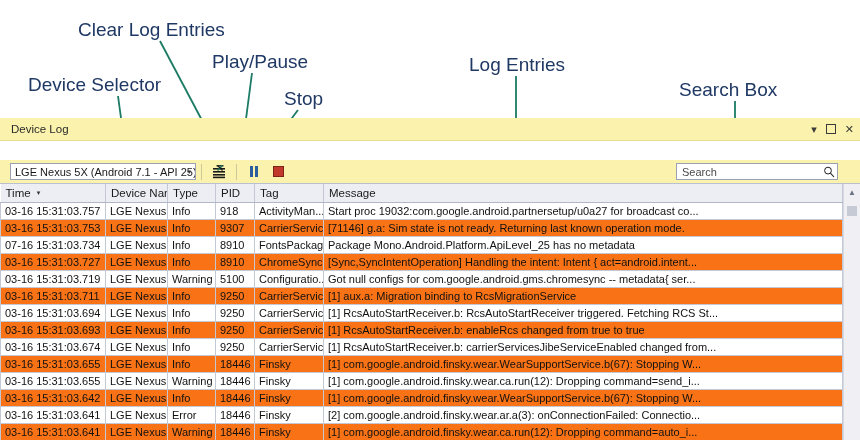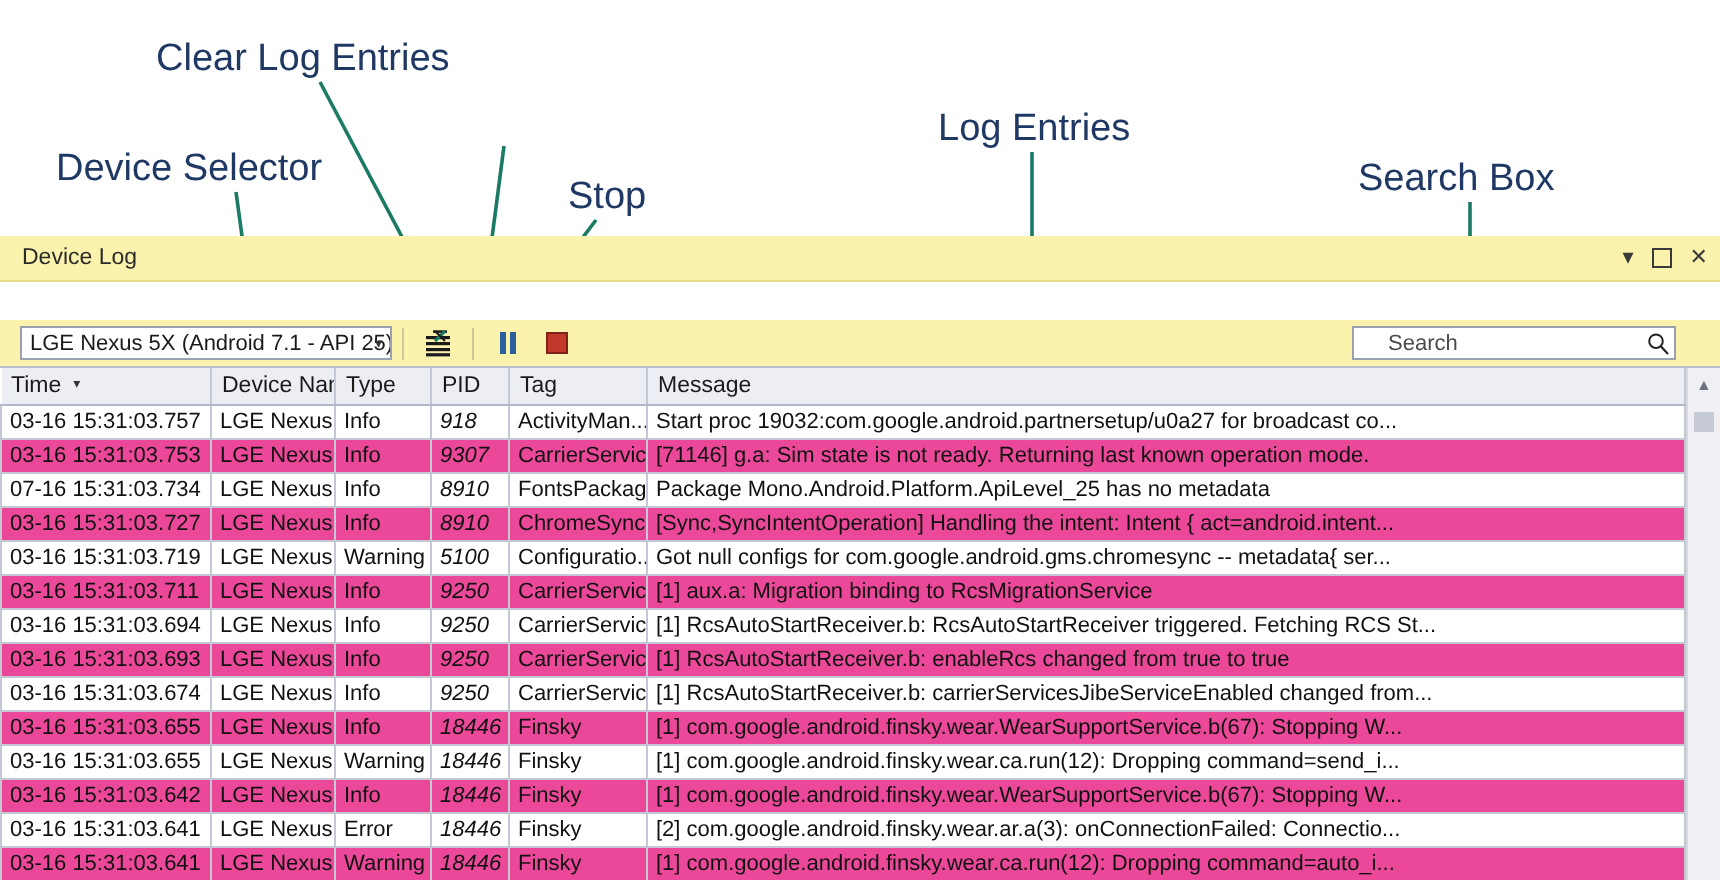--- a/index.html
+++ b/index.html
@@ -93,21 +93,21 @@
     position:absolute;right:22px;top:3px;
     width:162px;height:17px;
     background:#ffffff;border:1px solid #9aa2b1;
     display:flex;align-items:center;
     box-sizing:border-box;
   }
   #search-input{
     border:0;outline:0;flex:1;height:100%;
     font-family:"Liberation Sans", sans-serif;
     font-size:11px;color:#1a1a1a;
-    padding-left:17px;background:transparent;
+    padding-left:5px;background:transparent;
     min-width:0;
   }
   #search-input::placeholder{color:#4a4a4a;opacity:1;}
   #search-icon{width:16px;display:flex;align-items:center;justify-content:center;}
 
   
   #grid{position:relative;height:277px;overflow:hidden;display:flex;}
   #grid-main{flex:1;min-width:0;}
   table.log{
     width:100%;border-collapse:collapse;table-layout:fixed;
@@ -131,22 +131,22 @@
     border:1px solid #c3c8d4;
     padding:0 0 0 4px;
     height:16px;
     white-space:nowrap;
     overflow:hidden;
     text-overflow:clip;
     font-size:11px;
     line-height:16px;
     background:#ffffff;
   }
-  tr.row-alt td{background:#ec4899;}
-  td.c-pid{text-align:left;font-style:italic;}
+  tr.row-alt td{background:#f97316;}
+  td.c-pid{text-align:left;}
 
   
   #vscroll{
     width:16px;background:#f0f0f4;
     border-left:1px solid #d6d9e2;
     position:relative;flex:0 0 16px;
   }
   .sb-arrow{
     height:16px;display:flex;align-items:center;justify-content:center;
     font-size:8px;color:#6b7180;
@@ -165,20 +165,21 @@
   <svg id="anno-svg" viewBox="0 0 860 175">
       <line x1="118" y1="96" x2="124" y2="140" stroke="#1a7a63" stroke-width="1.8"></line>
       <line x1="160" y1="41" x2="214" y2="143" stroke="#1a7a63" stroke-width="1.8"></line>
       <line x1="252" y1="73" x2="243" y2="142" stroke="#1a7a63" stroke-width="1.8"></line>
       <line x1="298" y1="110" x2="273" y2="143" stroke="#1a7a63" stroke-width="1.8"></line>
       <line x1="516" y1="76" x2="516" y2="250" stroke="#1a7a63" stroke-width="1.8"></line>
       <line x1="735" y1="101" x2="735" y2="160" stroke="#1a7a63" stroke-width="1.8"></line>
     </svg>
 <div class="anno-label" style="left: 28px; top: 75px; color: rgb(31, 56, 100);">Device Selector</div>
     <div class="anno-label" style="left: 78px; top: 20px; color: rgb(31, 56, 100);">Clear Log Entries</div>
+    <div class="anno-label" style="left: 212px; top: 52px; color: rgb(31, 56, 100);">Play/Pause</div>
     <div class="anno-label" style="left: 284px; top: 89px; color: rgb(31, 56, 100);">Stop</div>
     <div class="anno-label" style="left: 679px; top: 80px; color: rgb(31, 56, 100);">Search Box</div>
     <div class="anno-label" style="left: 469px; top: 55px; color: rgb(31, 56, 100);">Log Entries</div>
   </div>
 
 <div id="window">
 
   <div id="titlebar">
     <span id="title-text">Device Log</span>
     <div id="win-controls">

